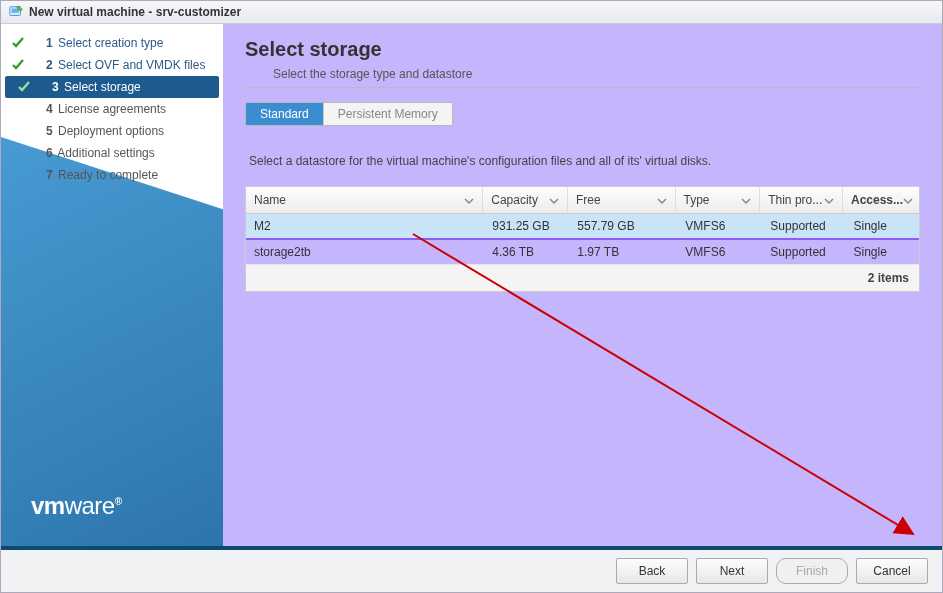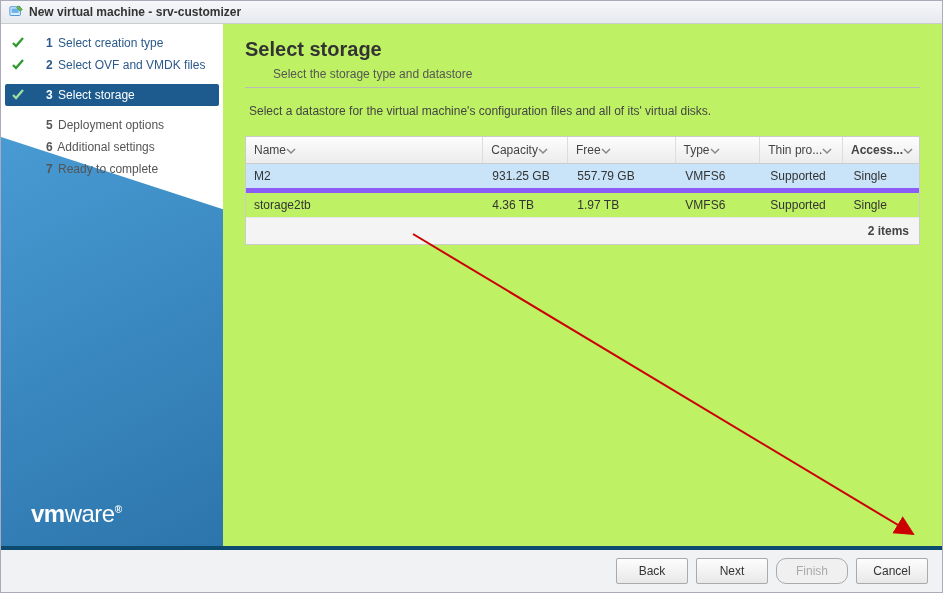--- a/index.html
+++ b/index.html
@@ -9,21 +9,21 @@
     background: #fff;
     color: #333;
     width: 943px;
     height: 593px;
     overflow: hidden;
   }
   .dialog {
     width: 943px;
     height: 593px;
     border: 1px solid #aab;
-    background: #bef264;
+    background: #c4b5fd;
     display: flex;
     flex-direction: column;
   }
   .titlebar {
     background: linear-gradient(#f6f7f9, #e6e9ee);
     border-bottom: 1px solid #ccc;
     padding: 4px 8px;
     display: flex;
     align-items: center;
     gap: 6px;
@@ -59,42 +59,42 @@
   }
   .step .chk {
     width: 14px; height: 14px; display: inline-flex; align-items: center; justify-content: center;
     color: #2e9b2e; font-weight: bold; font-size: 14px;
   }
   .step .chk svg { width: 12px; height: 12px; }
   .step.active {
     background: #1d5b8f;
     color: #fff;
     border-radius: 2px;
-    margin: 8px 4px;
-    padding-left: 6px;
+    margin: 0 4px;
+    padding-left: 12px;
   }
   .step.active .chk { color: #9fe09f; }
   .step.pending .chk { visibility: hidden; }
   .step.pending { color: #555; }
   .step .num { font-weight: bold; margin-right: 2px;}
   .tri-bg {
     position: absolute;
     left: -40px;
     top: 100px;
     width: 520px;
     height: 620px;
     background: linear-gradient(135deg, #4a9dd6 0%, #2d76ad 60%, #1e5a8c 100%);
     transform: rotate(18deg);
     transform-origin: top left;
     z-index: 0;
   }
   .vmware-logo {
     position: absolute;
     left: 30px;
-    bottom: 18px;
+    bottom: 26px;
     color: #fff;
     font-size: 24px;
     font-weight: bold;
     letter-spacing: -0.5px;
     z-index: 1;
     text-align: right;
   }
   .vmware-logo .w { font-weight: 300; }
   .vmware-logo sup { font-size: 10px; vertical-align: super; }
   .steps { position: relative; z-index: 1; }
@@ -150,41 +150,41 @@
     background: linear-gradient(#fdfdfd, #ececec);
     border-bottom: 1px solid #ccc;
   }
   .grid-head .col {
     padding: 6px 8px;
     font-size: 12px;
     color: #444;
     border-right: 1px solid #ddd;
     display: flex;
     align-items: center;
-    justify-content: flex-start;
+    justify-content: space-between;
     cursor: pointer;
   }
   .grid-head .col:last-child { border-right: none; font-weight: bold; }
   .chev {
     width: 10px; height: 10px; display:inline-block;
   }
   .chev svg { width:10px; height:10px; fill:#888; }
   .grid-body .row {
     display: flex;
     border-bottom: 1px solid #e6e6e6;
     font-size: 12px;
     color: #333;
   }
   .grid-body .row .cell {
     padding: 5px 8px;
     border-right: 1px solid transparent;
   }
   .row.sel {
     background: #c9e4f8;
-    border-bottom: 5px solid #8b5cf6;
+    border-bottom: 2px solid #8b5cf6;
   }
   .grid-foot {
     background: #f4f4f4;
     text-align: right;
     padding: 6px 10px;
     font-size: 12px;
     font-weight: bold;
     color: #444;
   }
   .col-name { width: 248px; }
@@ -262,20 +262,24 @@
         <div class="step active">
           <span class="chk">
               <svg viewBox="0 0 12 12">
                 <path d="M1 6 l3 3 l7-8" stroke="#9fe09f" stroke-width="2.3" fill="none"></path>
               </svg>
             </span>
           <span><span class="num">3</span> <span>Select storage</span></span>
         </div>
         <div class="step pending">
           <span class="chk"></span>
+          <span><span class="num">4</span> <span>License agreements</span></span>
+        </div>
+        <div class="step pending">
+          <span class="chk"></span>
           <span><span class="num">5</span> <span>Deployment options</span></span>
         </div>
         <div class="step pending">
           <span class="chk"></span>
           <span><span class="num">6</span> <span>Additional settings</span></span>
         </div>
         <div class="step pending">
           <span class="chk"></span>
           <span><span class="num">7</span> <span>Ready to complete</span></span>
         </div>
@@ -283,20 +287,24 @@
       <div class="vmware-logo">
         <span>vm</span><span class="w">ware</span><sup>®</sup>
       </div>
     </div>
 
     <div class="main">
       <h1>Select storage</h1>
       <div class="subtitle">Select the storage type and datastore</div>
       <hr class="hr">
 
+      <div class="tabs">
+        <div class="tab selected">Standard</div>
+        <div class="tab">Persistent Memory</div>
+      </div>
 
       <div class="instr">Select a datastore for the virtual machine's configuration files and all of its' virtual disks.</div>
 
       <div class="grid">
         <div class="grid-head">
           <div class="col col-name">
             <span>Name</span>
             <span class="chev"><svg viewBox="0 0 10 10">
                   <path d="M1 3 l4 4 l4-4" stroke="#888" stroke-width="1.5" fill="none"></path>
                 </svg></span>

